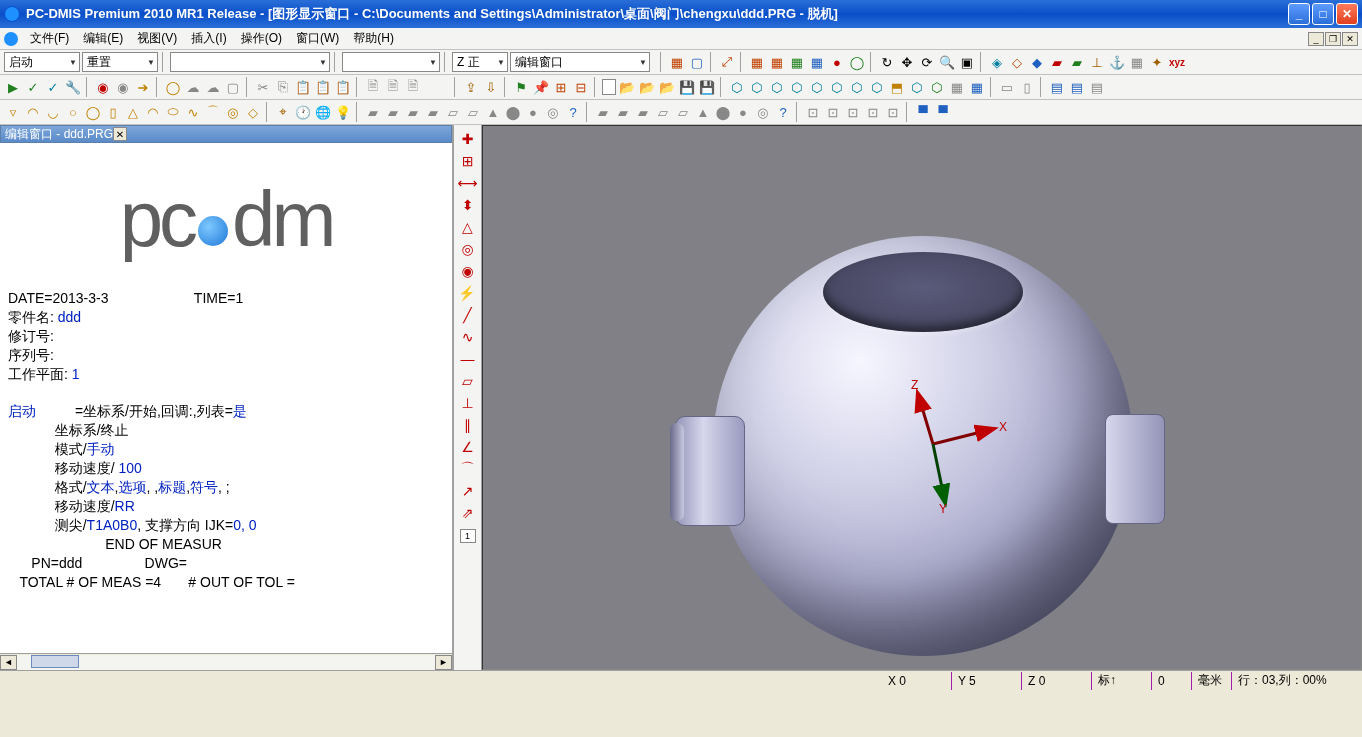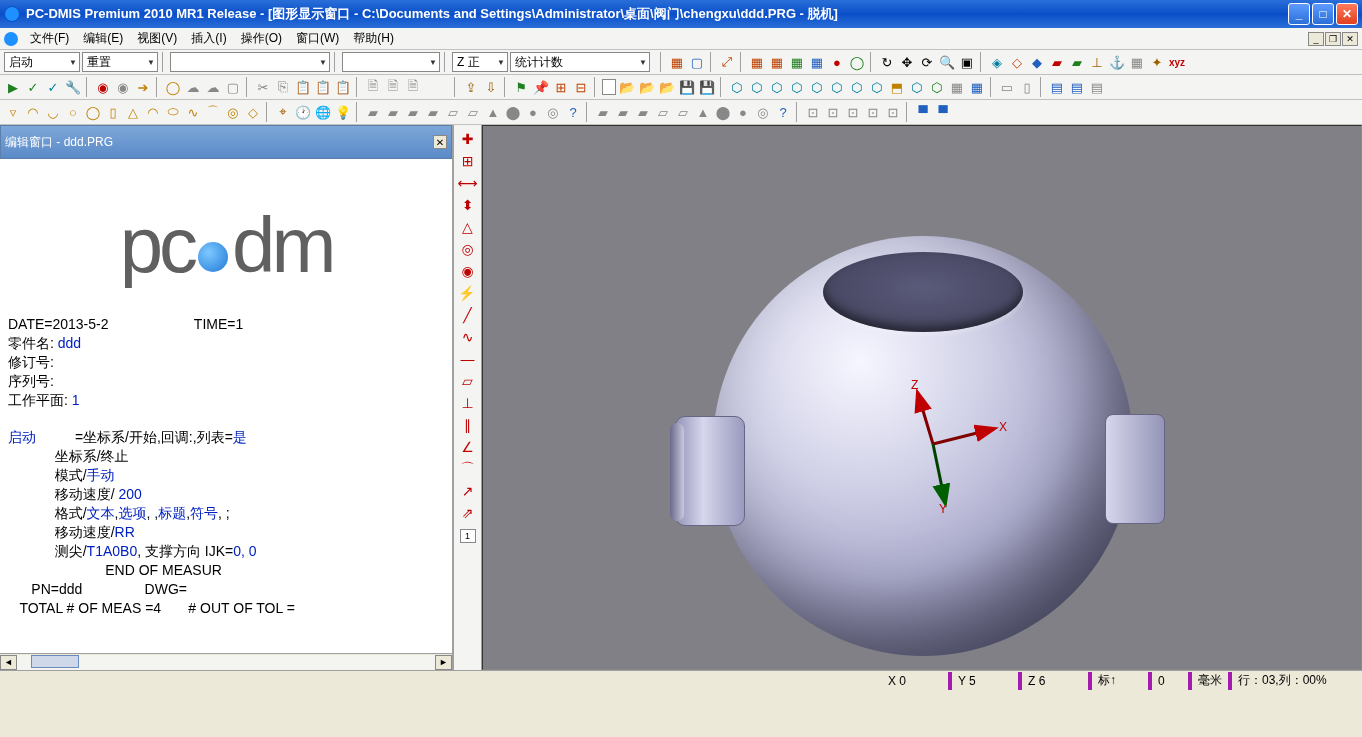--- a/index.html
+++ b/index.html
@@ -17,25 +17,25 @@
 .menubar .app-small-icon{width:14px;height:14px;background:#1e90ff;border-radius:50%;margin-right:4px;}
 .mdi-controls{margin-left:auto;display:flex;gap:1px;}
 .mdi-btn{width:16px;height:14px;border:1px solid #888;background:#ece9d8;font-size:9px;display:flex;align-items:center;justify-content:center;}
 .toolstrip{background:#f4f4f2;border-bottom:1px solid #c1c1c1;padding:2px 4px;display:flex;align-items:center;gap:2px;font-size:12px;}
 .sep{width:4px;height:20px;border-left:1px solid #a0a0a0;margin:0 2px;}
 .dropdown{border:1px solid #888;background:#fff;height:20px;padding:0 16px 0 4px;font-size:12px;position:relative;display:flex;align-items:center;}
 .dropdown::after{content:"▼";position:absolute;right:2px;font-size:8px;color:#333;}
 .tool-icon{width:18px;height:18px;display:flex;align-items:center;justify-content:center;font-size:13px;border:1px solid transparent;}
 .content{display:flex;height:545px;}
 .edit-pane{width:454px;display:flex;flex-direction:column;border-right:2px solid #a0a0a0;}
-.edit-title{background:linear-gradient(180deg,#7da7d9,#5a8ac9);color:#fff;font-size:12px;padding:16px 4px;display:flex;justify-content:space-between;border:1px solid #5a7fa8;height:18px;align-items:center;}
+.edit-title{background:linear-gradient(180deg,#7da7d9,#5a8ac9);color:#fff;font-size:12px;padding:8px 4px;display:flex;justify-content:flex-start;border:1px solid #5a7fa8;height:18px;align-items:center;}
 .edit-close{width:14px;height:14px;background:#ece9d8;color:#000;font-size:10px;display:flex;align-items:center;justify-content:center;border:1px solid #888;}
 .edit-body{flex:1;background:#fff;overflow:hidden;font-family:"SimSun","Courier New",monospace;font-size:14px;line-height:18px;padding:4px 8px;color:#000;white-space:pre;position:relative;}
 .edit-body .blue{color:#0020c0;}
-.edit-body .logo{width:320px;height:100px;margin:14px auto 20px;display:flex;align-items:center;justify-content:center;font-family:Arial,sans-serif;font-size:78px;color:#606060;letter-spacing:-4px;font-weight:400;}
+.edit-body .logo{width:320px;height:100px;margin:4px auto 20px;display:flex;align-items:center;justify-content:center;font-family:Arial,sans-serif;font-size:78px;color:#606060;letter-spacing:-4px;font-weight:400;}
 .edit-body .logo .dot{width:30px;height:30px;background:radial-gradient(circle at 35% 35%,#7ec8ff,#1e78d8);border-radius:50%;display:inline-block;margin:0 4px;position:relative;top:12px;}
 .hscroll{height:17px;background:#ece9d8;border-top:1px solid #a0a0a0;display:flex;align-items:center;}
 .hscroll .arrow{width:17px;height:15px;background:#ece9d8;border:1px solid #888;font-size:9px;display:flex;align-items:center;justify-content:center;}
 .hscroll .track{flex:1;background:#f4f4f0;height:15px;position:relative;}
 .hscroll .thumb{position:absolute;left:14px;width:48px;height:13px;background:#cfd8e8;border:1px solid #6a8ac0;top:0;}
 .vtoolbar{width:28px;background:#f4f4f2;border-right:1px solid #a0a0a0;display:flex;flex-direction:column;align-items:center;gap:2px;padding-top:4px;}
 .vtoolbar .vicon{width:22px;height:20px;display:flex;align-items:center;justify-content:center;color:#c00000;font-size:14px;}
 .vtoolbar .box1{width:16px;height:14px;border:1px solid #888;background:#fff;font-size:9px;display:flex;align-items:center;justify-content:center;margin-top:4px;}
 .viewport{flex:1;background:#808086;position:relative;border:1px inset #888;}
 .sphere{position:absolute;left:230px;top:110px;width:420px;height:420px;border-radius:50%;
@@ -47,21 +47,21 @@
 .sphere .boss-left{position:absolute;left:-38px;top:180px;width:70px;height:110px;border-radius:10px;
   background:linear-gradient(90deg,#9494b8,#d6d6ec 40%,#9a9abf);border:1px solid #666684;}
 .sphere .boss-left::after{content:"";position:absolute;left:-6px;top:6px;width:14px;height:98px;border-radius:7px;
   background:linear-gradient(90deg,#6a6a8a,#c8c8e0);}
 .sphere .boss-right{position:absolute;right:-32px;top:178px;width:60px;height:110px;border-radius:8px;
   background:linear-gradient(90deg,#d6d6ec,#9494b8);border:1px solid #666684;}
 .axes{position:absolute;left:420px;top:248px;width:140px;height:140px;}
 .axes svg{overflow:visible;}
 .axlbl{position:absolute;font-size:12px;color:#c00000;}
 .statusbar{height:20px;background:#ece9d8;border-top:1px solid #a0a0a0;display:flex;align-items:center;font-size:12px;font-family:"SimSun",monospace;}
-.statusbar .cell{border-right:4px solid #a21caf;padding:0 6px;height:18px;display:flex;align-items:center;}
+.statusbar .cell{border-right:1px solid #a21caf;padding:0 6px;height:18px;display:flex;align-items:center;}
 .statusbar .spacer{flex:1;}
 </style>
 </head>
 <body>
 
 <div class="titlebar">
   <span class="app-icon"></span>
   <span class="title-text">PC-DMIS Premium 2010 MR1 Release - [图形显示窗口 - C:\Documents and Settings\Administrator\桌面\阀门\chengxu\ddd.PRG - 脱机]</span>
   <div class="win-controls">
     <div class="win-btn min">_</div>
@@ -88,21 +88,21 @@
 
 <div class="toolstrip">
   <div class="dropdown" style="width:76px">启动</div>
   <div class="dropdown" style="width:76px">重置</div>
   <div class="sep"></div>
   <div class="dropdown" style="width:160px"></div>
   <div class="sep"></div>
   <div class="dropdown" style="width:98px"></div>
   <div class="sep"></div>
   <div class="dropdown" style="width:56px">Z 正</div>
-  <div class="dropdown" style="width:140px">统计计数</div>
+  <div class="dropdown" style="width:140px">编辑窗口</div>
   <div class="sep" style="margin-left:8px"></div>
   <span class="tool-icon" style="color:#c04000">▦</span>
   <span class="tool-icon" style="color:#2060c0">▢</span>
   <div class="sep"></div>
   <span class="tool-icon" style="color:#c04000">⤢</span>
   <div class="sep"></div>
   <span class="tool-icon" style="color:#c04000">▦</span>
   <span class="tool-icon" style="color:#c04000">▦</span>
   <span class="tool-icon" style="color:#208020">▦</span>
   <span class="tool-icon" style="color:#2060c0">▦</span>
@@ -243,30 +243,30 @@
   <span class="tool-icon" style="color:#2060c0">▀</span>
 </div>
 
 <div class="content">
   <div class="edit-pane">
     <div class="edit-title">
       <span>编辑窗口 - ddd.PRG</span>
       <span class="edit-close">✕</span>
     </div>
     <div class="edit-body">
-<div class="logo">pc<span class="dot"></span>dm</div><span>DATE=2013-5-2                      TIME=1</span>
+<div class="logo">pc<span class="dot"></span>dm</div><span>DATE=2013-3-3                      TIME=1</span>
 <span>零件名: </span><span class="blue">ddd</span>
 <span>修订号:</span>
 <span>序列号:</span>
 <span>工作平面: </span><span class="blue">1</span>
 
 <span class="blue">启动</span><span>          =坐标系/开始,回调:,列表=</span><span class="blue">是</span>
 <span>            坐标系/终止</span>
 <span>            模式/</span><span class="blue">手动</span>
-<span>            移动速度/ </span><span class="blue">200</span>
+<span>            移动速度/ </span><span class="blue">100</span>
 <span>            格式/</span><span class="blue">文本</span><span>,</span><span class="blue">选项</span><span>, ,</span><span class="blue">标题</span><span>,</span><span class="blue">符号</span><span>, ;</span>
 <span>            移动速度/</span><span class="blue">RR</span>
 <span>            测尖/</span><span class="blue">T1A0B0</span><span>, 支撑方向 IJK=</span><span class="blue">0, 0</span>
 <span>                         END OF MEASUR</span>
 <span>      PN=ddd                DWG=</span>
 <span>   TOTAL # OF MEAS =4       # OUT OF TOL =</span>
 </div>
     <div class="hscroll">
       <div class="arrow">◄</div>
       <div class="track">
@@ -322,18 +322,18 @@
       <span class="axlbl" style="left:8px;top:4px">Z</span>
       <span class="axlbl" style="left:36px;top:128px">Y</span>
     </div>
   </div>
 </div>
 
 <div class="statusbar">
   <div class="spacer"></div>
   <div class="cell" style="width:70px">X 0</div>
   <div class="cell" style="width:70px">Y 5</div>
-  <div class="cell" style="width:70px">Z 6</div>
+  <div class="cell" style="width:70px">Z 0</div>
   <div class="cell" style="width:60px">标↑</div>
   <div class="cell" style="width:40px">0</div>
   <div class="cell" style="width:40px">毫米</div>
   <div class="cell" style="width:130px;border-right:none">行：03,列：00%</div>
 </div>
 
 </body></html>

